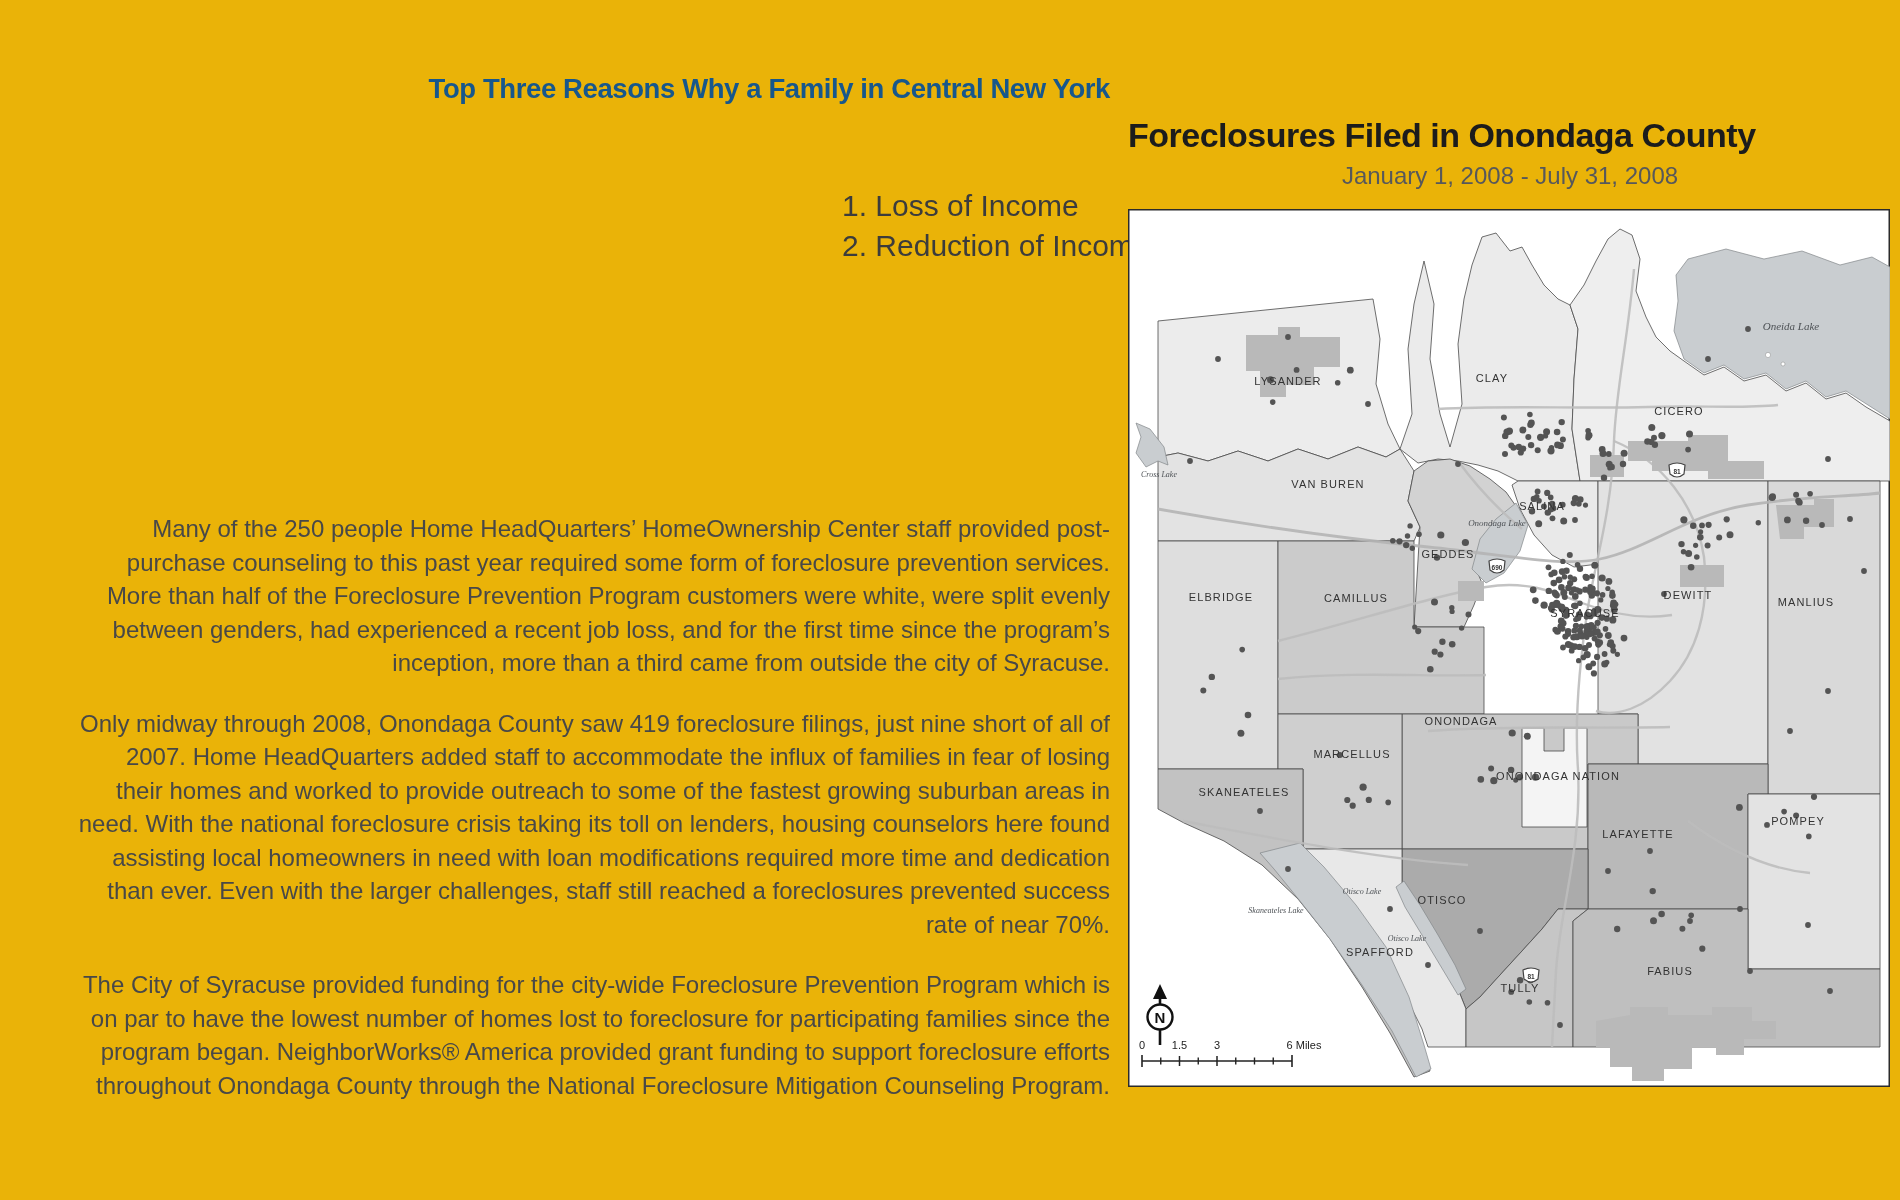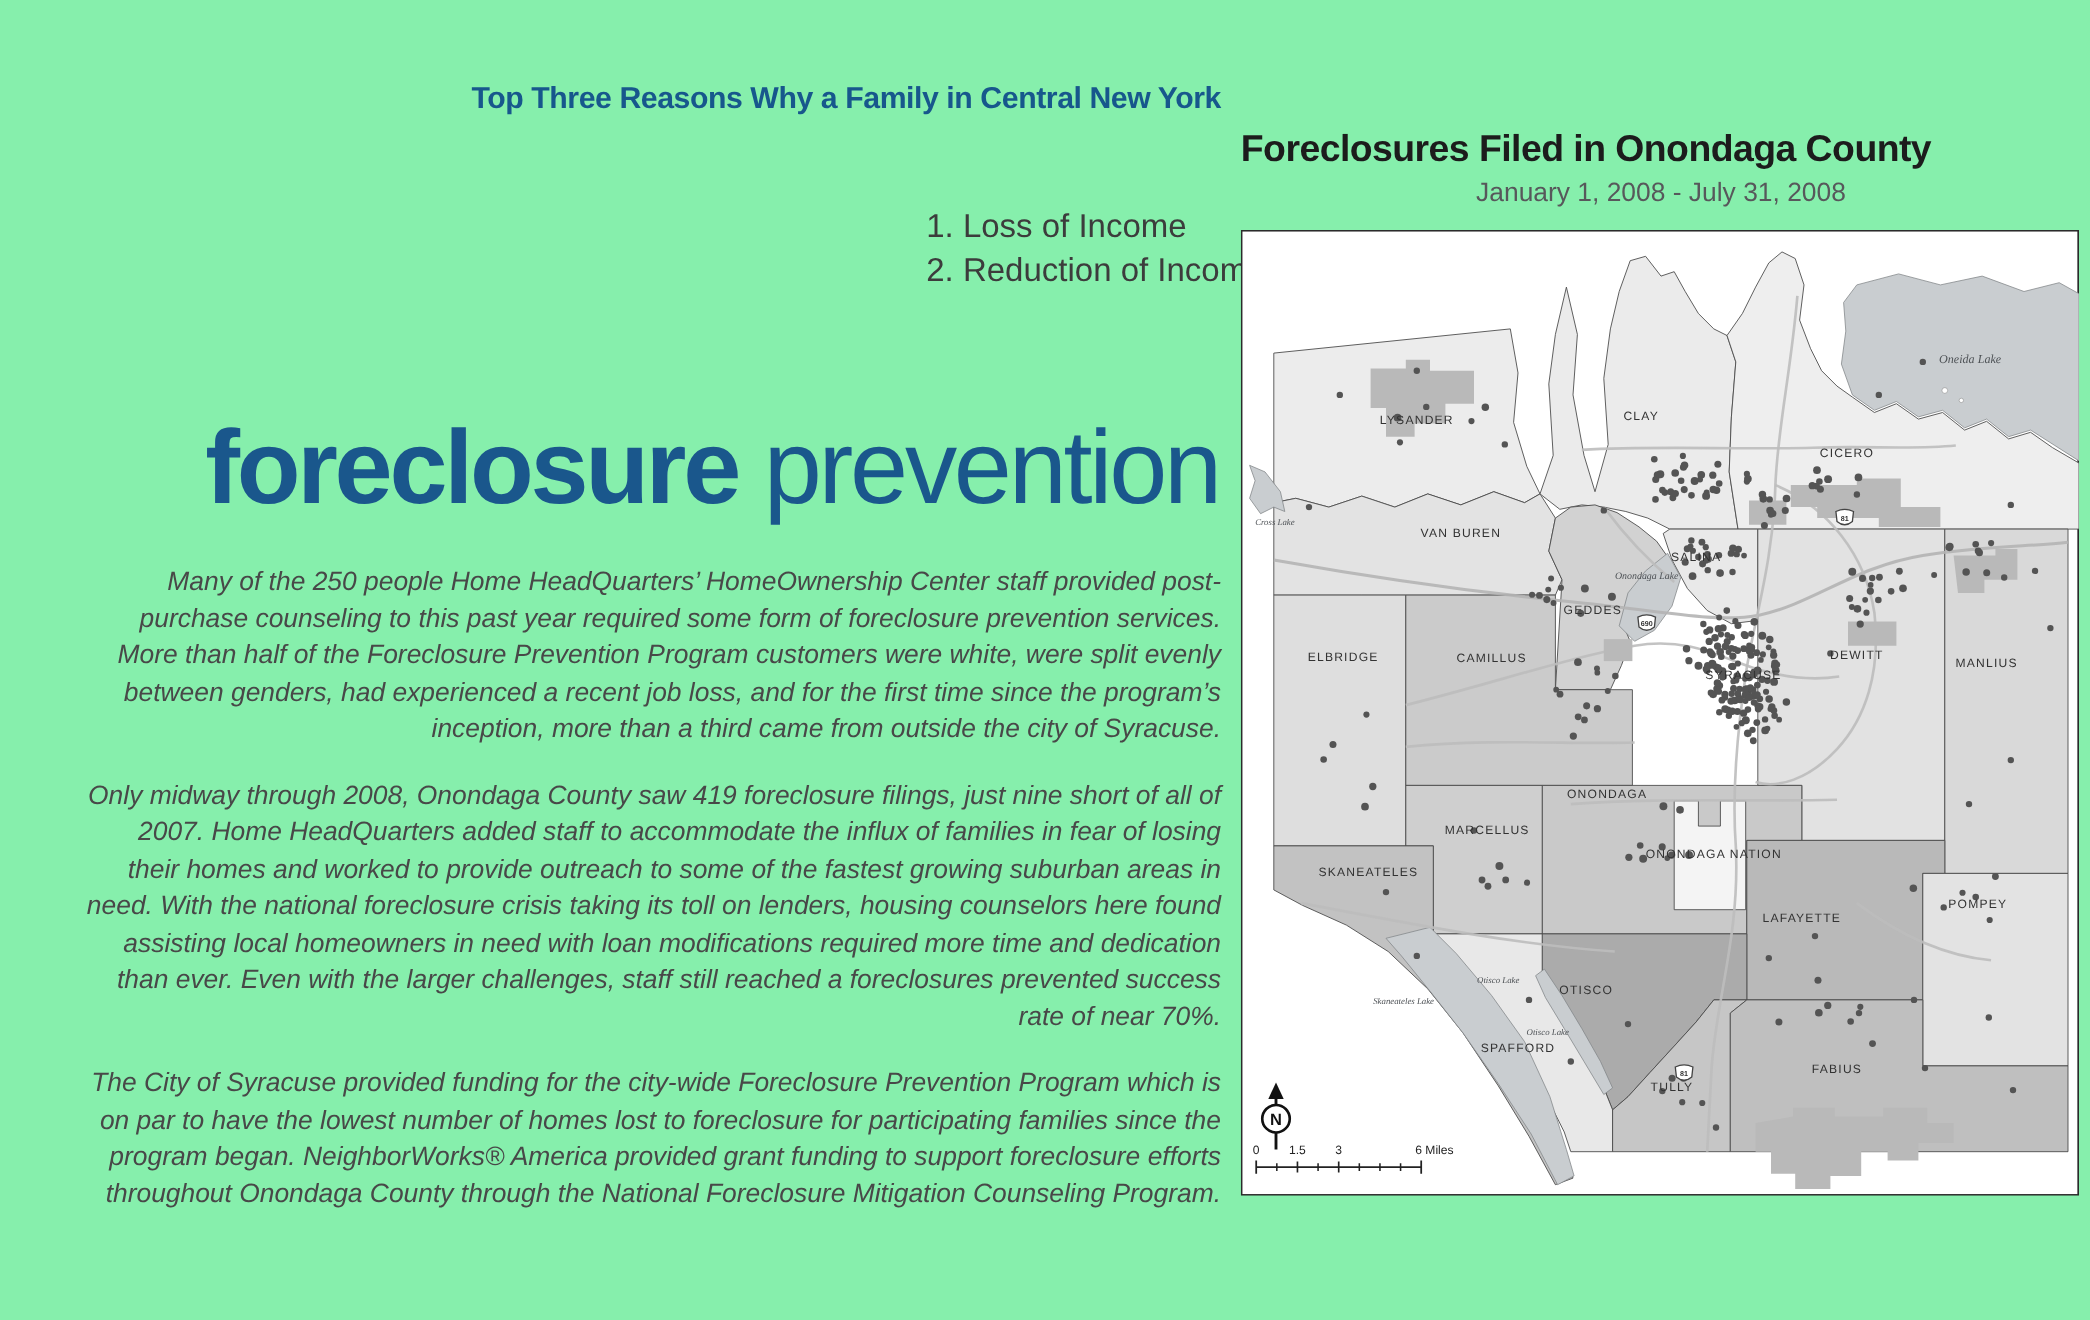--- a/index.html
+++ b/index.html
@@ -1,29 +1,29 @@
 <!DOCTYPE html>
 <html><head>
 <meta charset="utf-8">
 <style>
   html,body{margin:0;padding:0;background:#ffffff;}
-  .page{position:relative;width:1900px;height:1200px;background:#86efac;overflow:hidden;
+  .page{position:relative;width:1900px;height:1200px;background:#eab308;overflow:hidden;
         font-family:"Liberation Sans",sans-serif;}
 
   .blue-heading{position:absolute;top:72px;left:300px;width:810px;text-align:right;
         color:#17578c;font-weight:700;font-size:27.5px;line-height:33px;letter-spacing:-0.4px;}
   .reasons{position:absolute;top:186px;left:842px;font-size:30px;line-height:39.5px;
         color:#3c3c3c;font-weight:400;}
   .hero{position:absolute;top:378px;left:0;width:1108px;text-align:right;color:#1a578c;
         font-size:95px;letter-spacing:-3px;white-space:nowrap;line-height:1;}
   .hero .w1{font-weight:700;}
   .hero .w2{font-weight:400;}
   .paras{position:absolute;top:512px;left:64px;width:1046px;text-align:right;
         font-size:24px;line-height:33.5px;color:#484848;}
-  .paras p{margin:0 0 27px 12px;font-style:italic;}
+  .paras p{margin:0 0 27px 12px;}
 
   .map-title{position:absolute;top:116px;left:1128px;width:764px;text-align:left;
         font-size:34px;font-weight:700;color:#1c1c1c;letter-spacing:-0.5px;}
   .map-subtitle{position:absolute;top:162px;left:1128px;width:764px;text-align:center;
         font-size:24px;color:#57585b;}
   #map-wrap{position:absolute;top:209px;left:1128px;width:762px;height:878px;}
 
   svg text.town{font-family:"Liberation Sans",sans-serif;font-size:11px;letter-spacing:1.1px;
         fill:#333;text-anchor:middle;}
   svg text.lake-lbl{font-family:"Liberation Serif",serif;font-style:italic;fill:#4e5256;
@@ -41,21 +41,20 @@
 
   <div class="blue-heading">
     <div>Top Three Reasons Why a Family in Central New York</div>
   </div>
 
   <div class="reasons">
     <div>1. Loss of Income</div>
     <div>2. Reduction of Income</div>
   </div>
 
-  <div class="hero"><span class="w1">foreclosure</span> <span class="w2">prevention</span></div>
 
   <div class="paras">
     <p>Many of the 250 people Home HeadQuarters’ HomeOwnership Center staff provided post-purchase counseling to this past year required some form of foreclosure prevention services.  More than half of the Foreclosure Prevention Program customers were white, were split evenly between genders, had experienced a recent job loss, and for the first time since the program’s inception, more than a third came from outside the city of Syracuse.</p>
     <p>Only midway through 2008, Onondaga County saw 419 foreclosure filings, just nine short of all of 2007.  Home HeadQuarters added staff to accommodate the influx of families in fear of losing their homes and worked to provide outreach to some of the fastest growing suburban areas in need.  With the national foreclosure crisis taking its toll on lenders, housing counselors here found assisting local homeowners in need with loan modifications required more time and dedication than ever.  Even with the larger challenges, staff still reached a foreclosures prevented success rate of near 70%.</p>
     <p>The City of Syracuse provided funding for the city-wide Foreclosure Prevention Program which is on par to have the lowest number of homes lost to foreclosure for participating families since the program began.  NeighborWorks® America provided grant funding to support foreclosure efforts throughout Onondaga County through the National Foreclosure Mitigation Counseling Program.</p>
   </div>
 
   <div class="map-title">Foreclosures Filed in Onondaga County</div>
   <div class="map-subtitle">January 1, 2008 - July 31, 2008</div>
 

